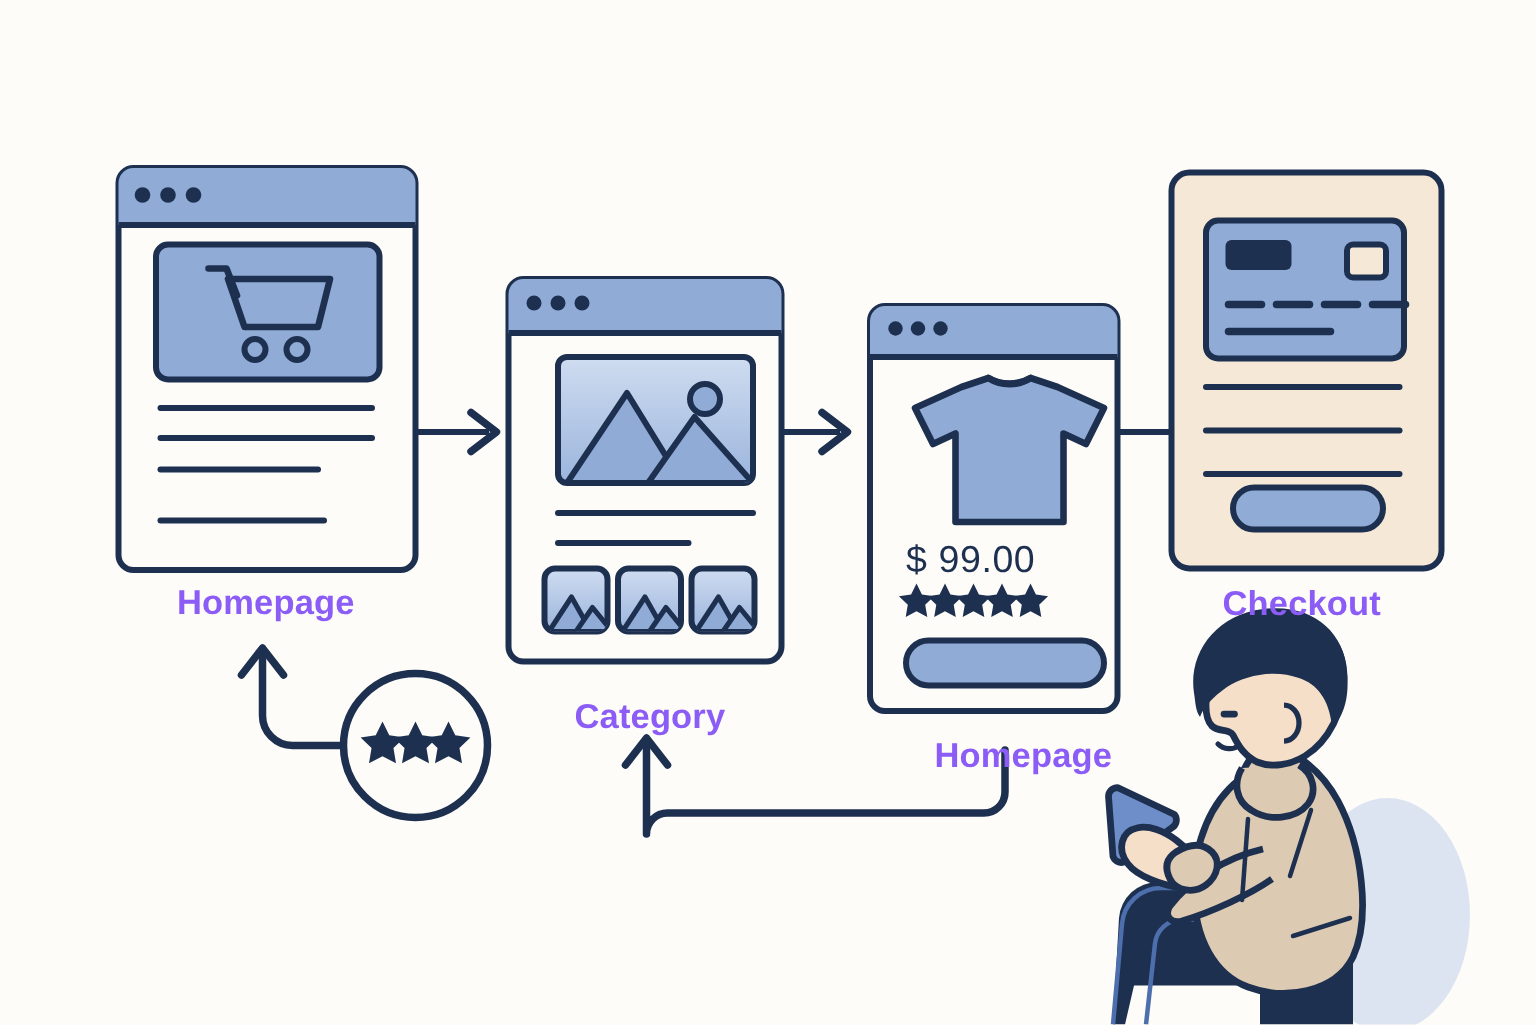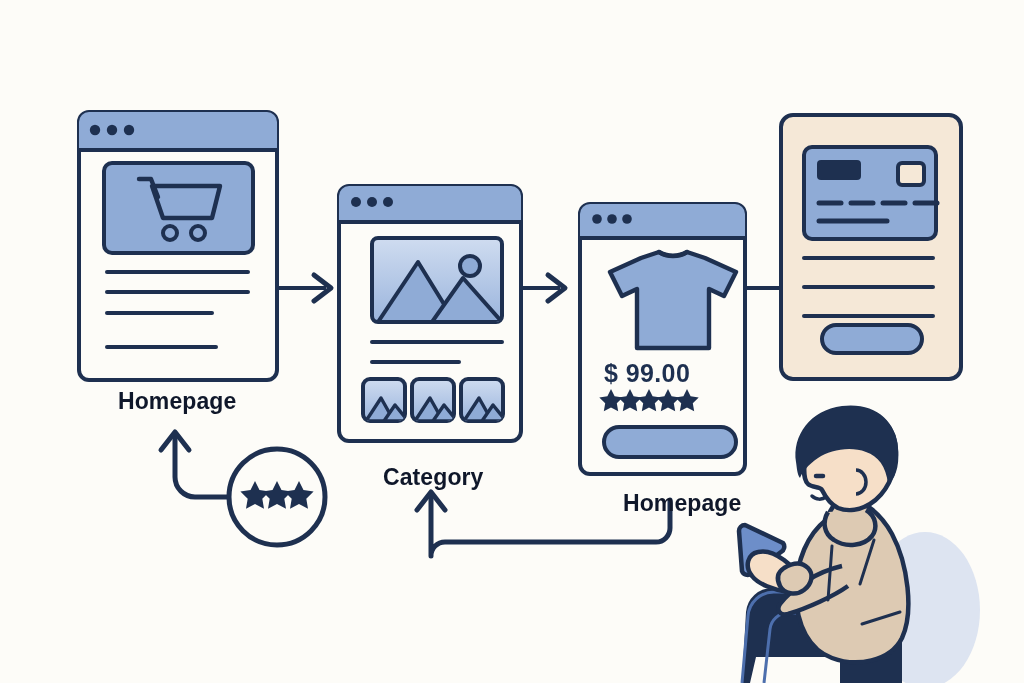--- a/index.html
+++ b/index.html
@@ -20,37 +20,37 @@
   }
   svg.scene {
     position: absolute;
     top: 0;
     left: 0;
     width: 1024px;
     height: 683px;
   }
   .lbl {
     position: absolute;
-    color: #0f172a;
+    color: #8b5cf6;
     font-weight: 700;
     font-size: 23px;
     letter-spacing: 0.1px;
     white-space: nowrap;
     font-family: "Liberation Sans", sans-serif;
   }
   .lbl-homepage { left: 118px; top: 388px; }
   .lbl-category { left: 383px; top: 464px; }
   .lbl-product  { left: 623px; top: 490px; }
   .lbl-checkout { left: 815px; top: 389px; }
   .price {
     position: absolute;
     left: 604px;
     top: 359px;
     color: #1e3050;
-    font-weight: 700;
+    font-weight: 400;
     font-size: 25px;
     letter-spacing: 0.4px;
     white-space: nowrap;
     font-family: "Liberation Sans", sans-serif;
   }
 </style>
 </head>
 <body>
 
 <div id="root">
@@ -263,16 +263,17 @@
       <path d="M752 576 c -8 -10 -4 -22 6 -24 c 8 -2 18 2 26 8 c 10 8 18 16 20 22 c 2 8 -6 12 -16 10
                c -14 -2 -30 -8 -36 -16 z" fill="#f6dfc8" stroke="#1e3050" stroke-width="4.5" stroke-linejoin="round"></path>
 
       <path d="M784 568 c 10 -6 18 -6 24 0 c 6 6 4 16 -4 22 c -8 6 -20 4 -24 -4 c -4 -8 -2 -14 4 -18 z" fill="#ddcab3" stroke="#1e3050" stroke-width="4.5" stroke-linejoin="round"></path>
     </g>
   </svg>
 
   <div class="lbl lbl-homepage">Homepage</div>
   <div class="lbl lbl-category">Category</div>
   <div class="lbl lbl-product">Homepage</div>
+  <div class="lbl lbl-checkout">Checkout</div>
 
   <div class="price">$ 99.00</div>
 
 </div>
 
 </body></html>

